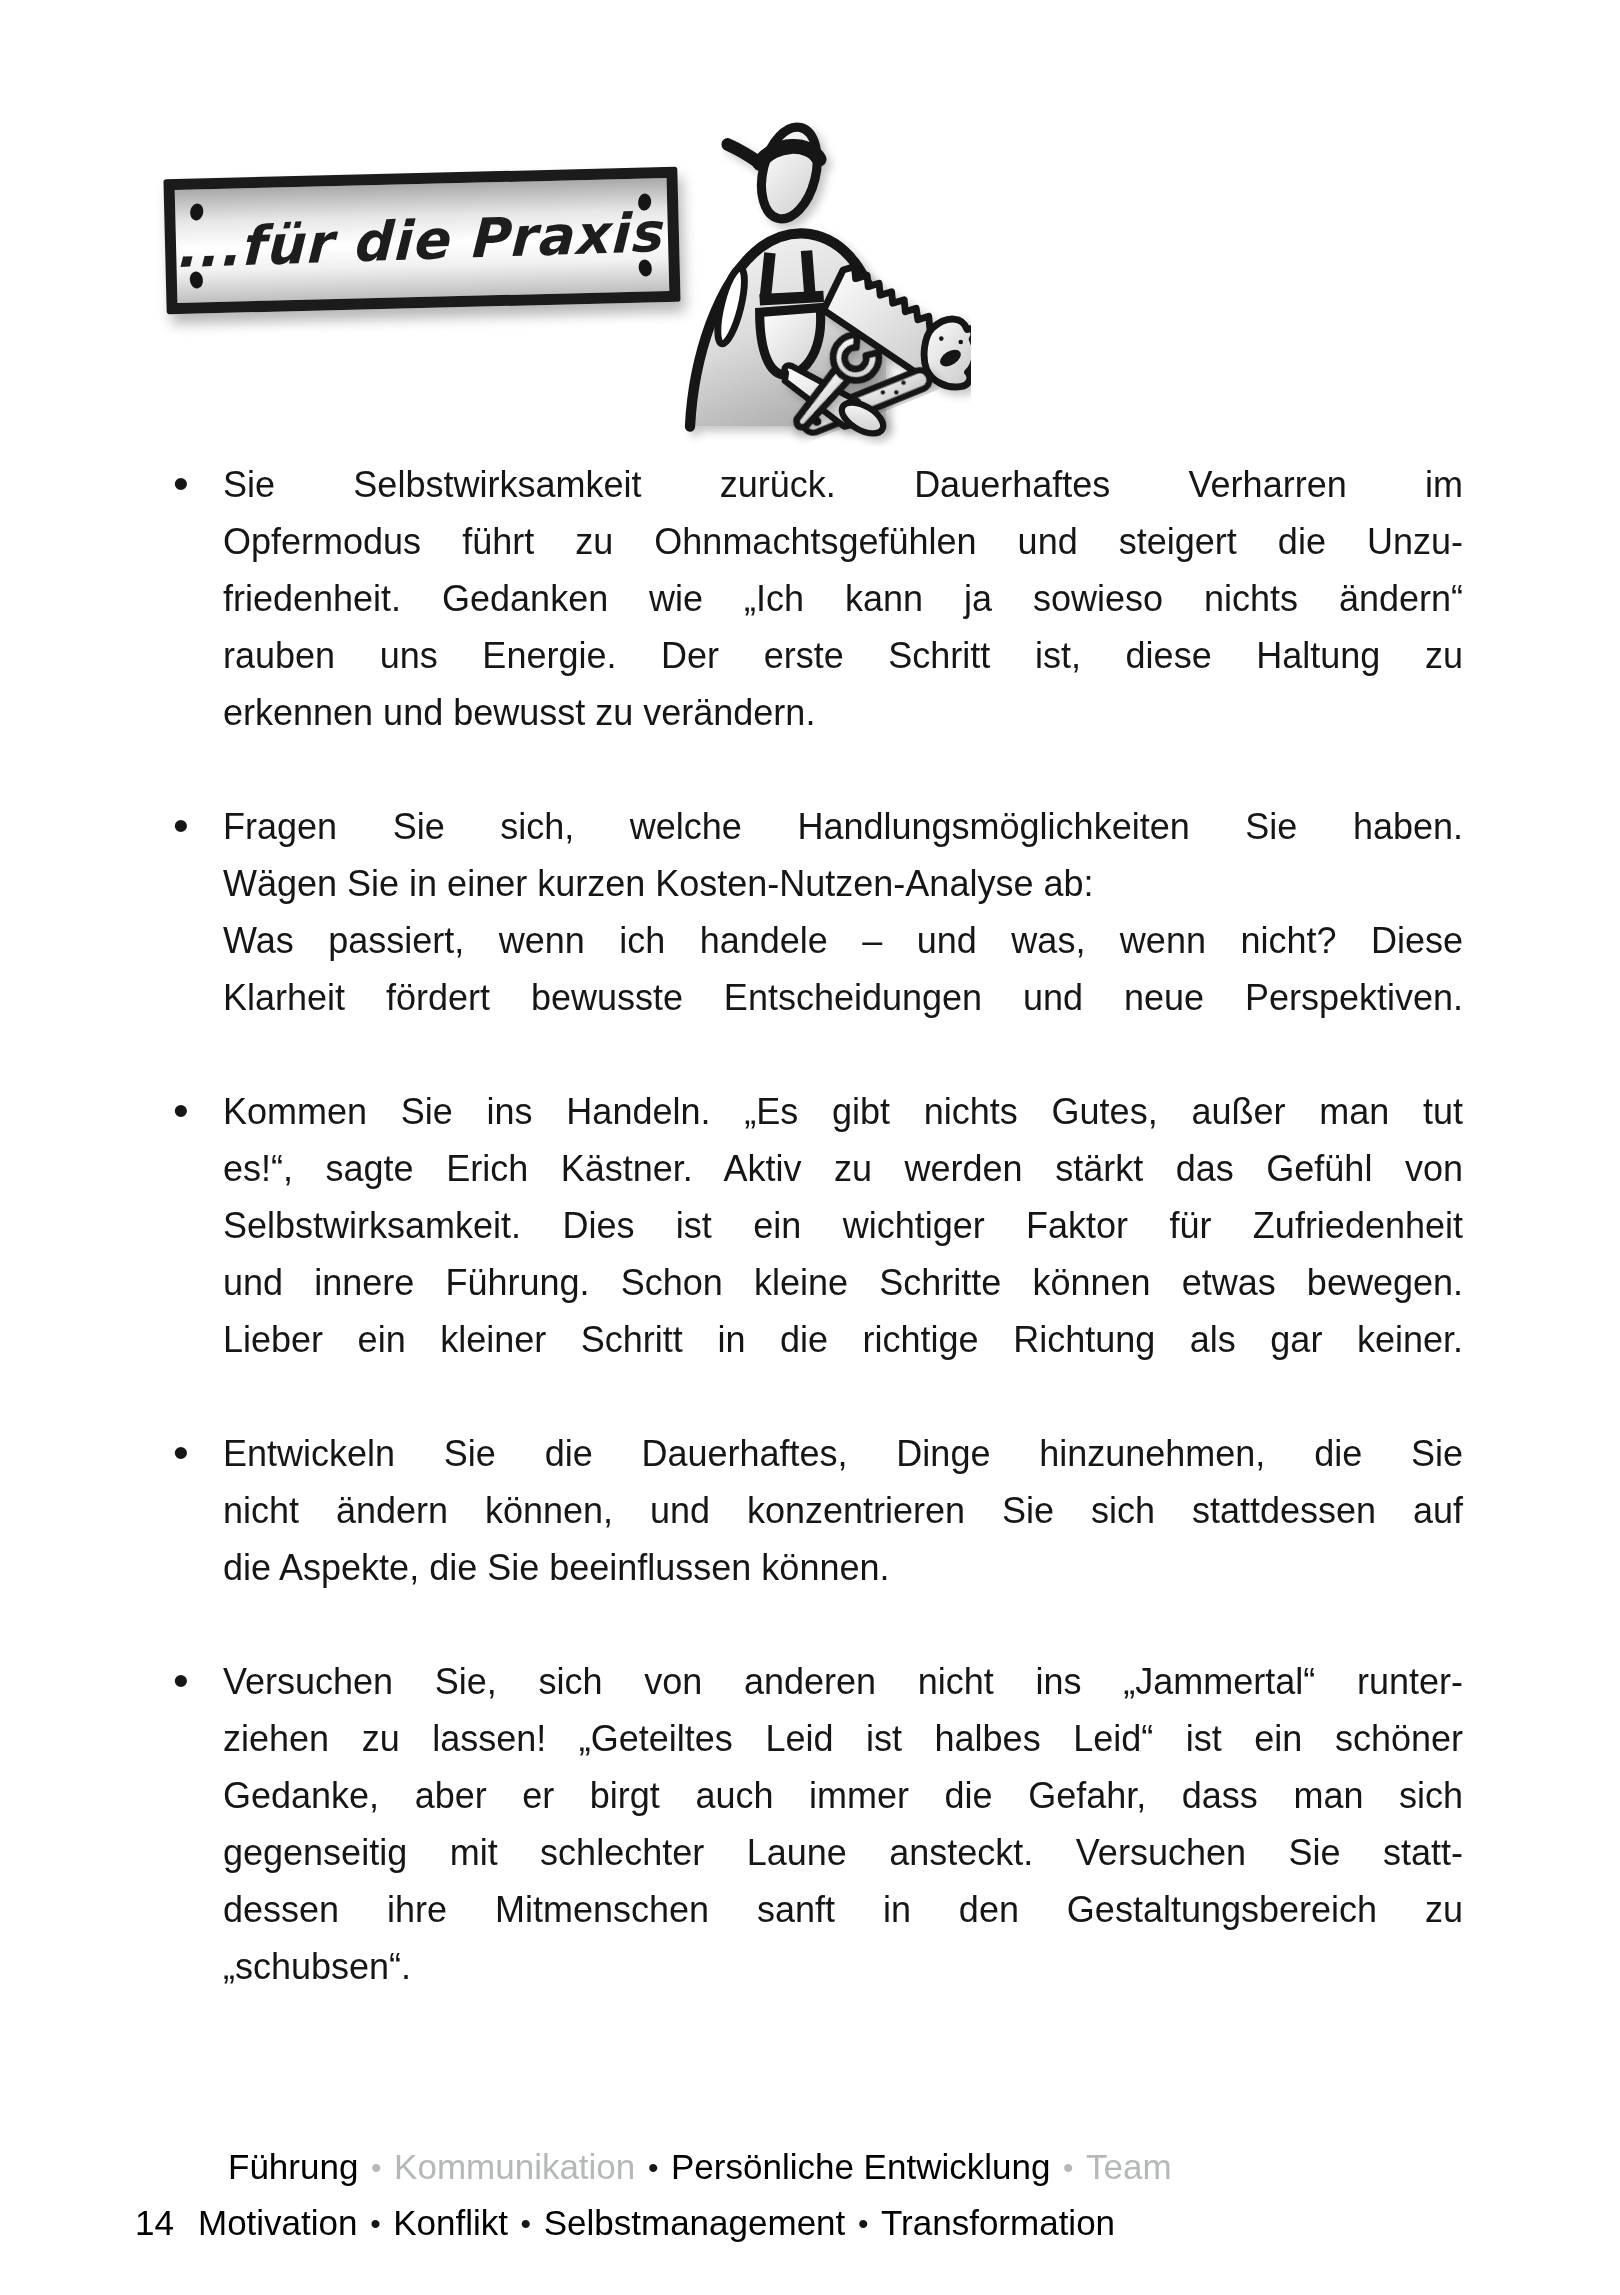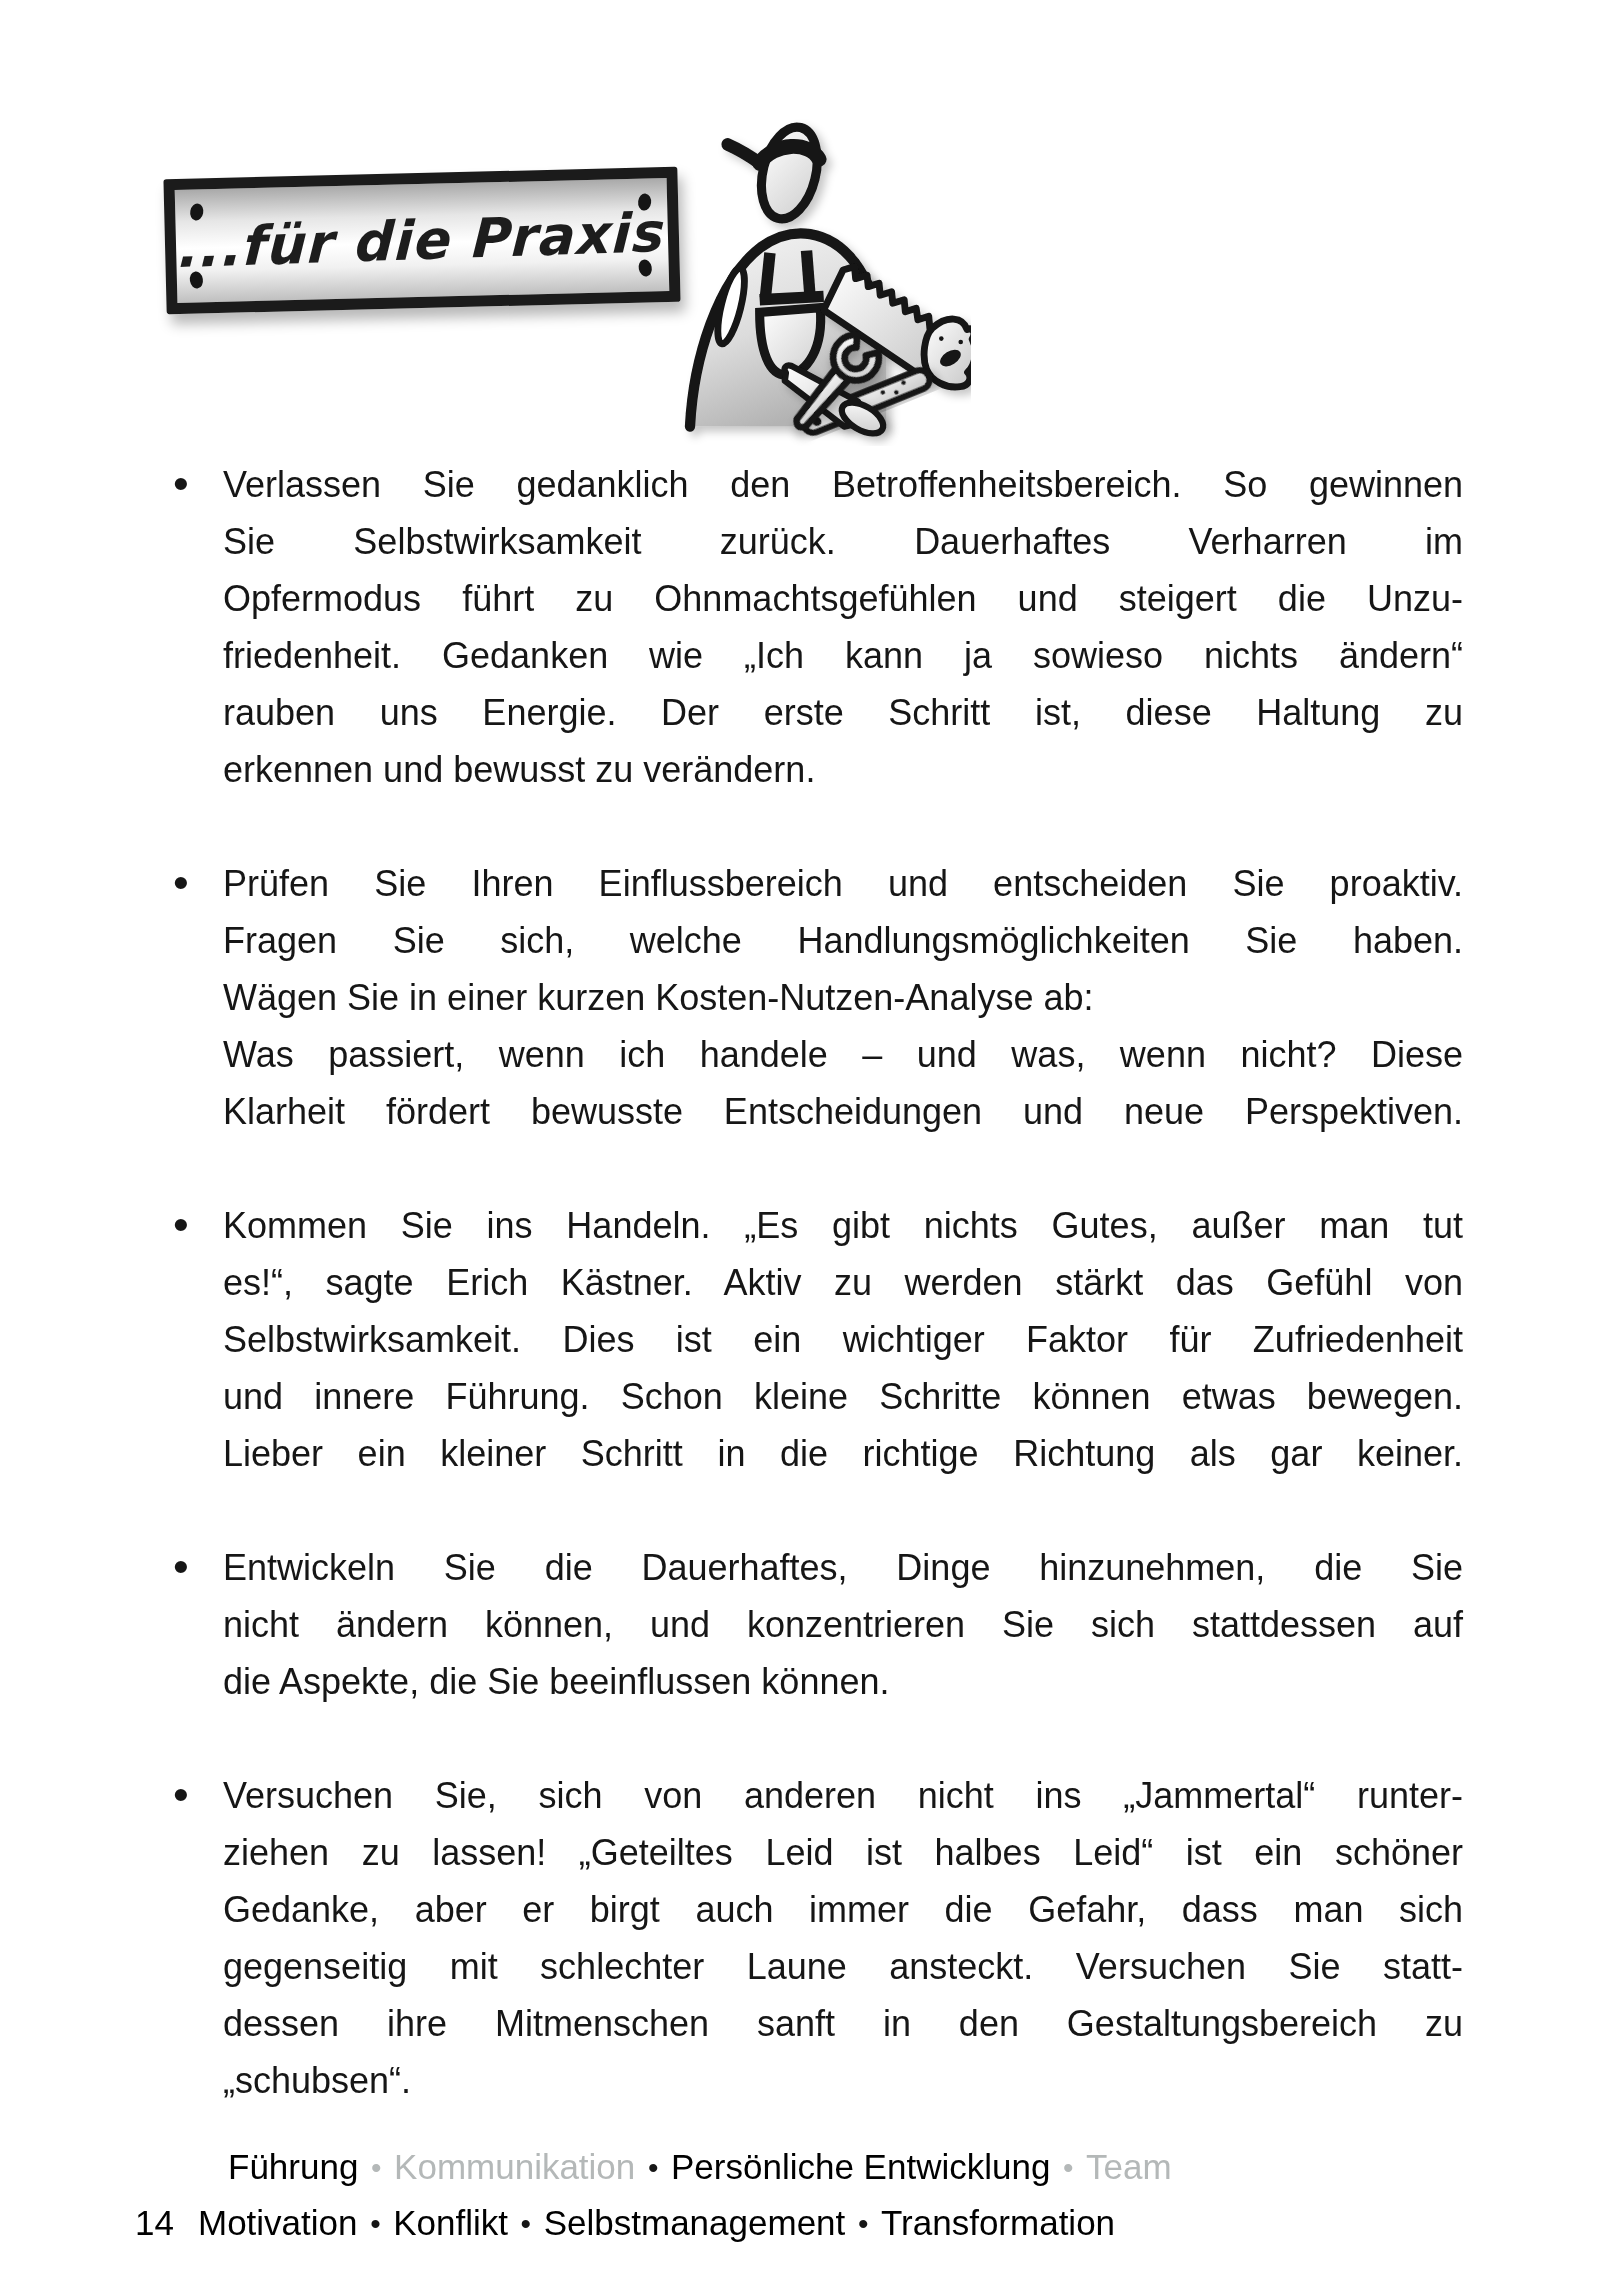--- a/index.html
+++ b/index.html
@@ -119,31 +119,29 @@
     <g transform="translate(318 436) rotate(40)" filter="url(#ds)">
       <path d="M -16 18 L -10 148 Q 0 163 10 148 L 16 18 Q 0 27 -16 18 Z" fill="url(#gTool)" stroke="#141414" stroke-width="12" stroke-linejoin="round"></path>
       <path d="M 24 -33 A 40 40 0 1 1 -24 -33 L -11 -15 A 19 19 0 1 0 11 -15 Z" fill="url(#gTool)" stroke="#141414" stroke-width="12" stroke-linejoin="round"></path>
     </g>
   </svg>
 
   <div class="body-text">
 
     <div class="bullet-item">
       <span class="dot">•</span>
-      <div class="line jl">Verlassen Sie gedanklich den Betroffenheitsbereich. So gewinnen</div>
       <div class="line jl">Sie Selbstwirksamkeit zurück. Dauerhaftes Verharren im</div>
       <div class="line jl">Opfermodus führt zu Ohnmachtsgefühlen und steigert die Unzu-</div>
       <div class="line jl">friedenheit. Gedanken wie „Ich kann ja sowieso nichts ändern“</div>
       <div class="line jl">rauben uns Energie. Der erste Schritt ist, diese Haltung zu</div>
       <div class="line ll">erkennen und bewusst zu verändern.</div>
     </div>
 
     <div class="bullet-item">
       <span class="dot">•</span>
-      <div class="line jl">Prüfen Sie Ihren Einflussbereich und entscheiden Sie proaktiv.</div>
       <div class="line jl">Fragen Sie sich, welche Handlungsmöglichkeiten Sie haben.</div>
       <div class="line ll">Wägen Sie in einer kurzen Kosten-Nutzen-Analyse ab:</div>
       <div class="line jl">Was passiert, wenn ich handele – und was, wenn nicht? Diese</div>
       <div class="line jl">Klarheit fördert bewusste Entscheidungen und neue Perspektiven.</div>
     </div>
 
     <div class="bullet-item">
       <span class="dot">•</span>
       <div class="line jl">Kommen Sie ins Handeln. „Es gibt nichts Gutes, außer man tut</div>
       <div class="line jl">es!“, sagte Erich Kästner. Aktiv zu werden stärkt das Gefühl von</div>

